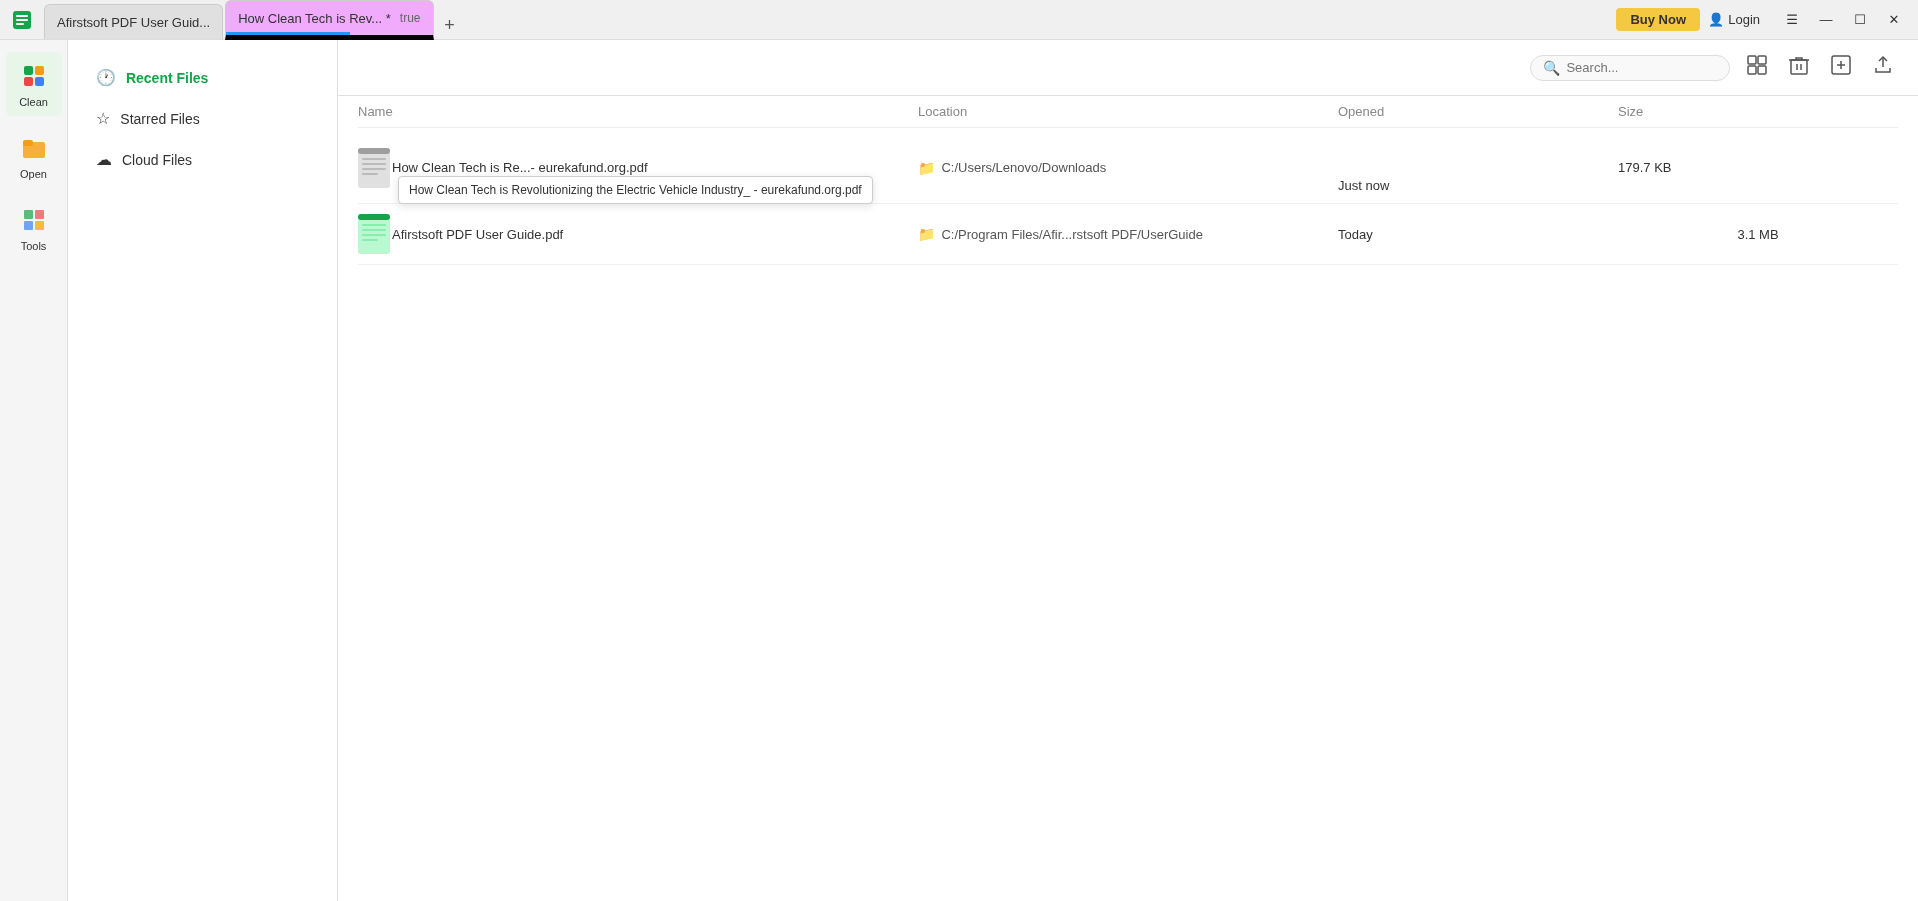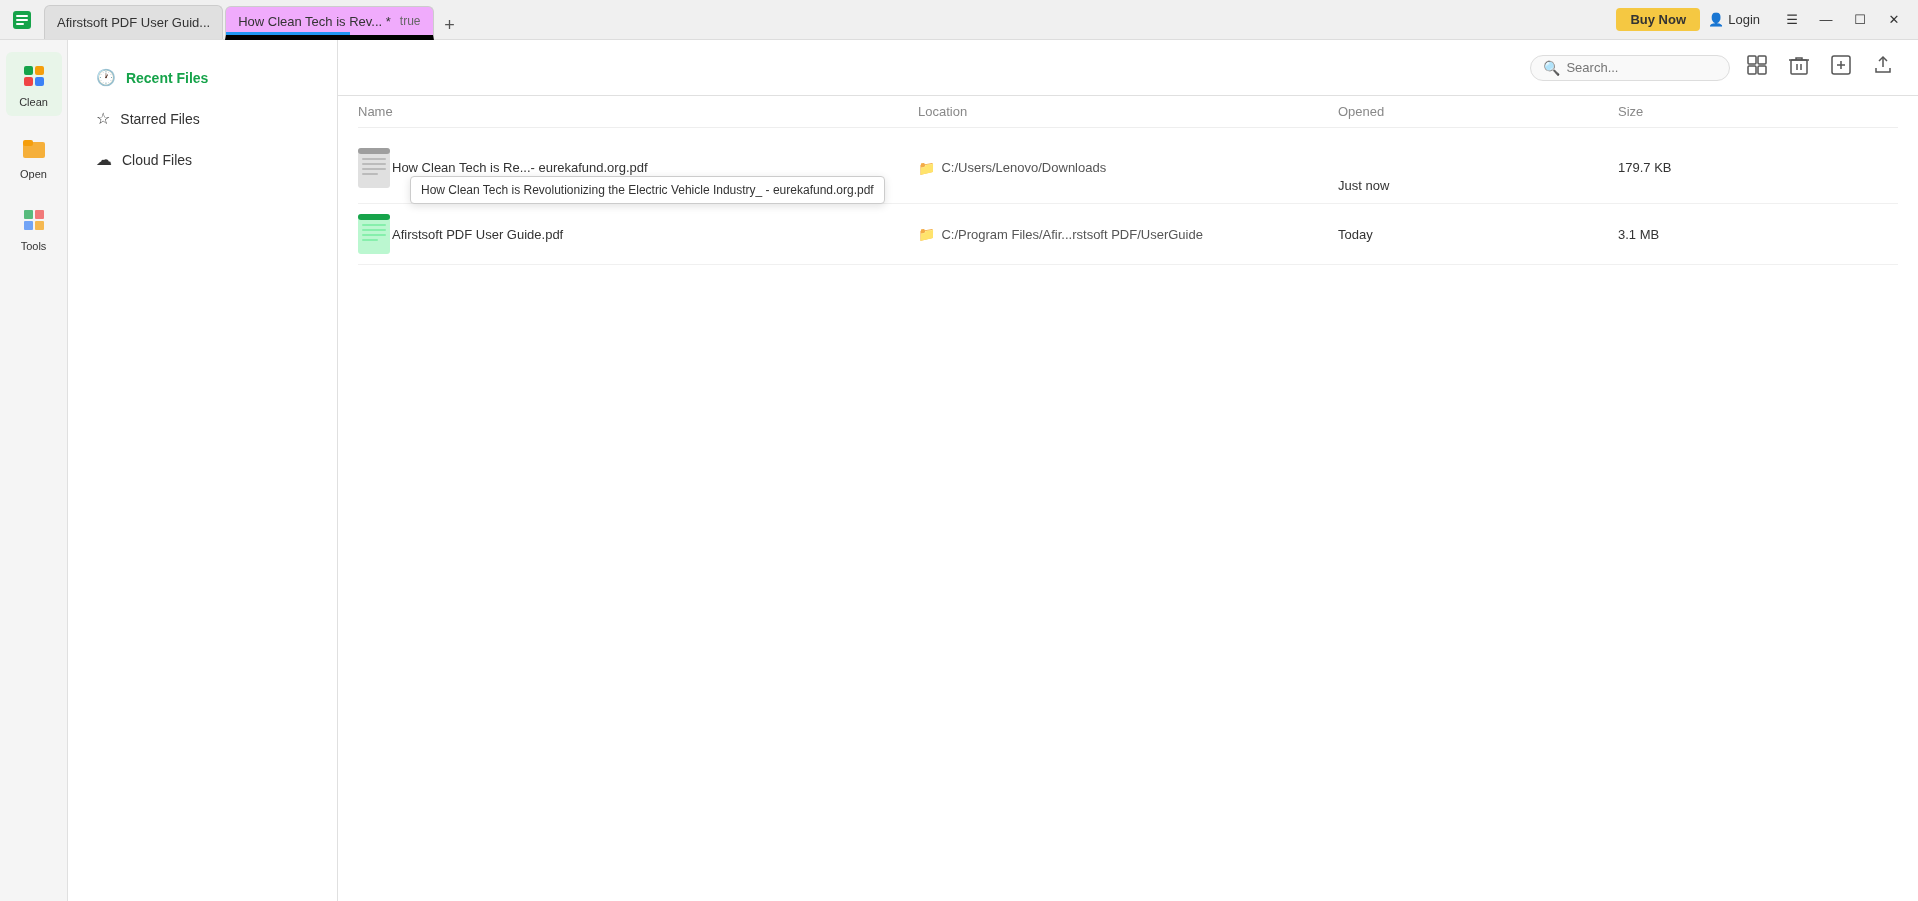--- a/index.html
+++ b/index.html
@@ -10,21 +10,21 @@
       display: flex; align-items: center; background: #f0f0f0; height: 40px;
       padding: 0 0 0 8px; border-bottom: 1px solid #ddd; flex-shrink: 0;
     }
     .app-logo {
       width: 28px; height: 28px; margin-right: 8px; flex-shrink: 0;
       display: flex; align-items: center; justify-content: center;
     }
     .app-logo svg { width: 24px; height: 24px; }
     .tabs { display: flex; align-items: flex-end; flex: 1; height: 100%; }
     .tab {
-      display: flex; align-items: center; padding: 8px 12px; height: 34px;
+      display: flex; align-items: center; padding: 17px 12px; height: 18px;
       background: #e0e0e0; border: 1px solid #ccc; border-bottom: none;
       border-radius: 6px 6px 0 0; margin-right: 2px; font-size: 13px;
       cursor: pointer; color: #333; max-width: 220px; min-width: 140px;
     }
     .tab.active { background: #f0abfc; border-bottom: 5px solid #000000; margin-bottom: -1px; }
     .tab-close { margin-left: 9px; font-size: 12px; color: #666; cursor: pointer; }
     .tab-add { width: 28px; height: 28px; display: flex; align-items: center; justify-content: center; font-size: 18px; cursor: pointer; color: #555; }
     .title-bar-right { display: flex; align-items: center; gap: 8px; margin-left: auto; padding-right: 8px; }
     .buy-now-btn {
       background: #f5c842; border: none; padding: 4px 14px; border-radius: 4px;
@@ -93,21 +93,21 @@
       padding: 10px 0; align-items: center; border-bottom: 1px solid #f0f0f0;
       font-size: 13px; cursor: pointer; position: relative;
     }
     .file-name-cell { display: flex; align-items: center; gap: 2px; }
     .file-icon { width: 32px; height: 40px; flex-shrink: 0; }
     .location-cell { display: flex; align-items: center; gap: 6px; color: #555; }
     .folder-icon-sm { font-size: 14px; color: #888; }
 
     
     .tooltip {
-      position: absolute; top: 44px; left: 52px;
+      position: absolute; top: 44px; left: 40px;
       background: #fff; border: 1px solid #ccc; border-radius: 4px;
       padding: 6px 10px; font-size: 12px; color: #333;
       white-space: nowrap; z-index: 100; box-shadow: 0 2px 8px rgba(0,0,0,0.12);
     }
 
     
     .tab-progress { height: 3px; background: #2196F3; width: 60%; position: absolute; bottom: 0; left: 0; }
   </style>
 </head>
 <body>
@@ -280,18 +280,18 @@
             <rect x="4" y="20" width="24" height="2" rx="1" fill="#86efac"></rect>
             <rect x="4" y="25" width="16" height="2" rx="1" fill="#86efac"></rect>
           </svg>
           <span style="color:#333;">Afirstsoft PDF User Guide.pdf</span>
         </div>
         <div class="location-cell">
           <span class="folder-icon-sm">📁</span>
           <span>C:/Program Files/Afir...rstsoft PDF/UserGuide</span>
         </div>
         <span style="color:#333;">Today</span>
-        <span style="color:#333;">3.1 MB</span>
+        <span style="color:#333;text-align:center;">3.1 MB</span>
       </div>
 
     </div>
   </div>
 </div>
 
 </body></html>

